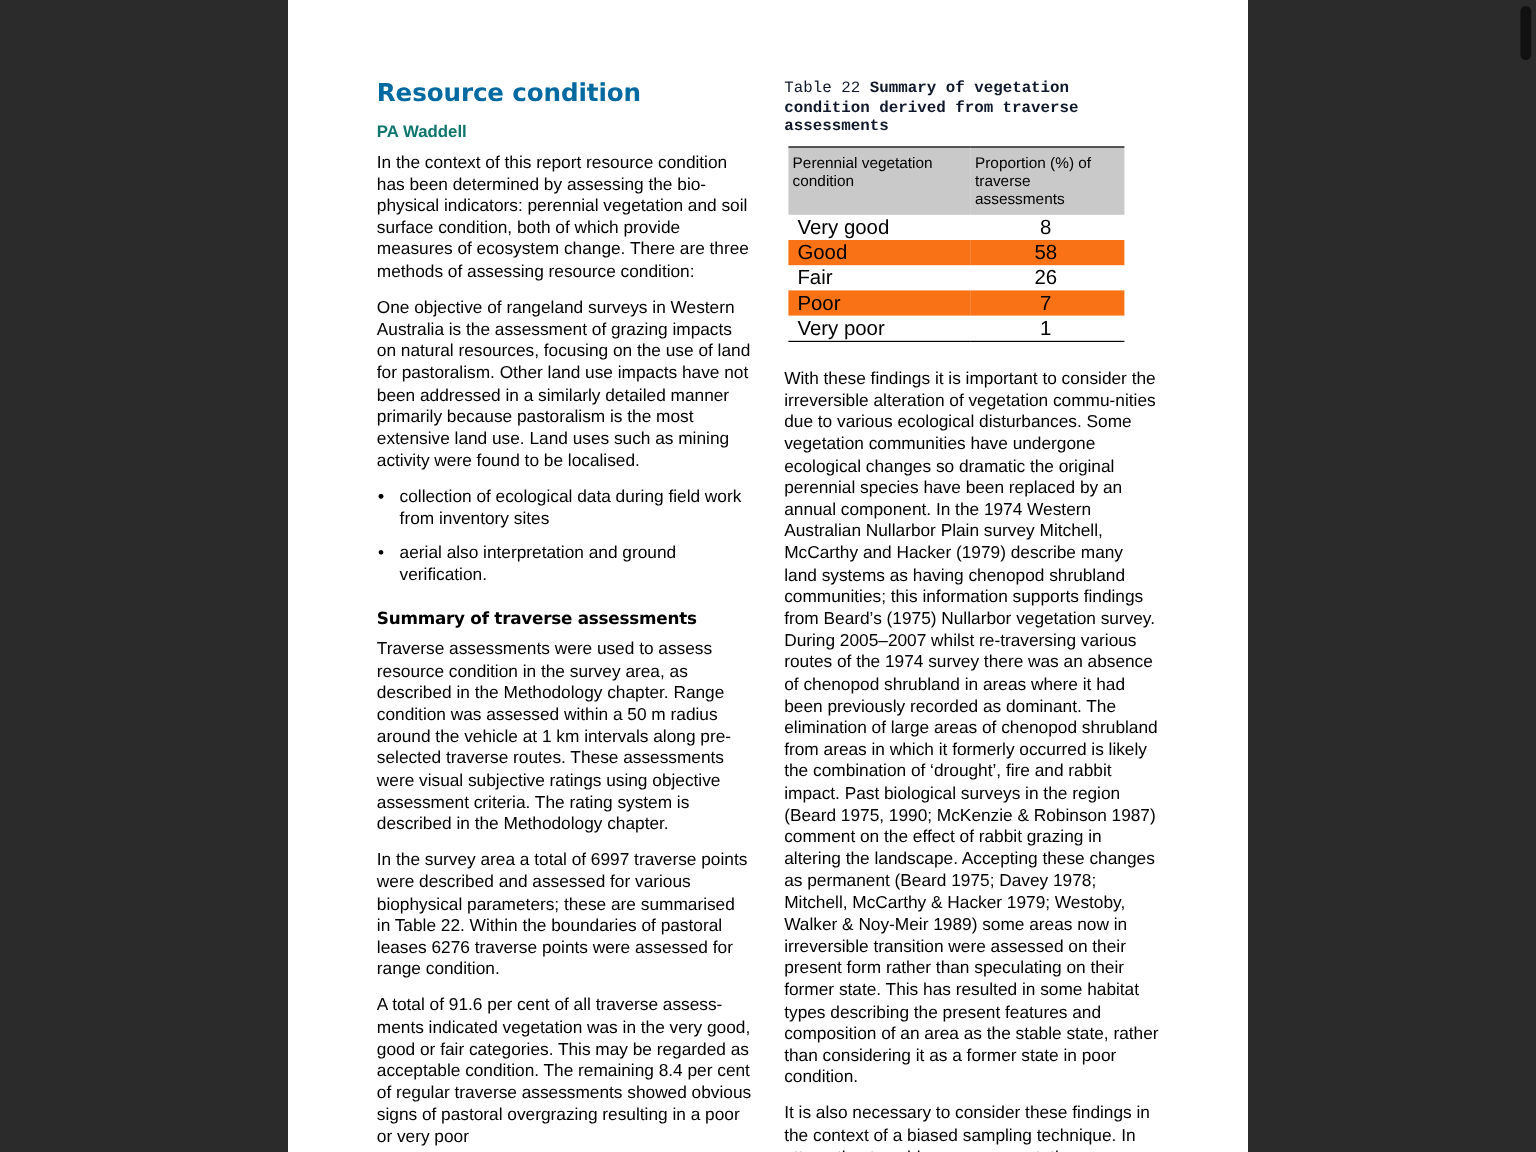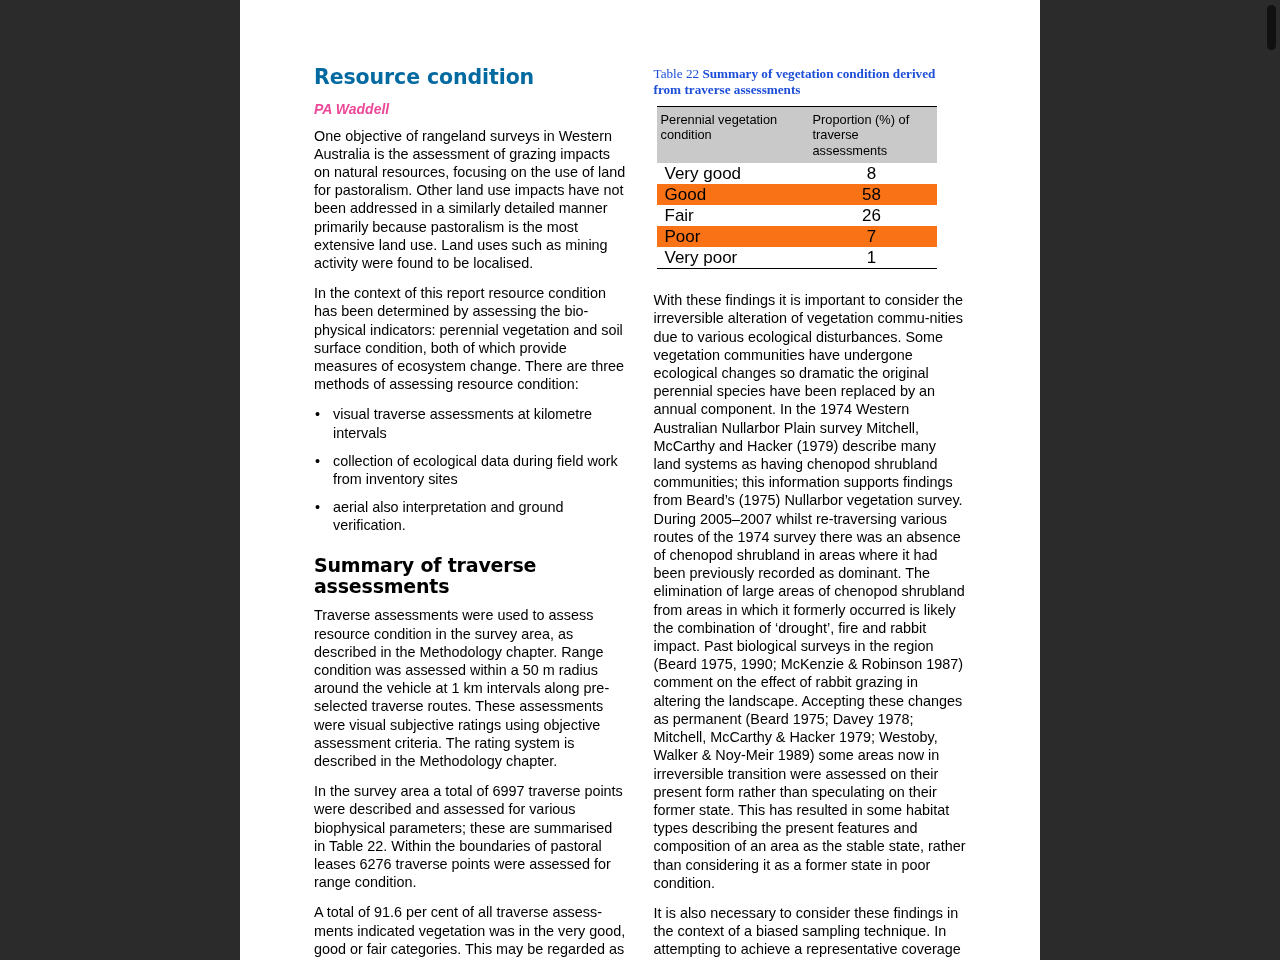--- a/index.html
+++ b/index.html
@@ -47,28 +47,27 @@
     letter-spacing: -0.1px;
     margin: 0 0 11px 0;
     color: #0369a1;
     line-height: 1.15;
   }
 
   .byline {
     font-family: "Liberation Sans", sans-serif;
     font-size: 14px;
     font-weight: bold;
-    font-style: italic;
     margin: 0 0 10px 0;
-    color: #ec4899;
+    color: #0f766e;
   }
 
   h2.sec-title {
     font-family: "DejaVu Sans", sans-serif;
-    font-size: 19px;
+    font-size: 14px;
     font-weight: bold;
     letter-spacing: -0.2px;
     margin: 20px 0 8px 0;
     color: #000;
     line-height: 1.15;
   }
 
   p.body {
     font-family: "Liberation Sans", sans-serif;
     font-size: 14.4px;
@@ -96,25 +95,25 @@
   ul.bullets li:last-child { margin-bottom: 0; }
   ul.bullets li .bullet-dot {
     position: absolute;
     left: 1px; top: 0;
     font-size: 14.4px;
     line-height: 18.2px;
   }
 
   
   .table-caption {
-    font-family: Liberation Serif, serif;
+    font-family: Liberation Mono, monospace;
     font-size: 13.2px;
     line-height: 15.5px;
     margin: 0 0 9px 0;
-    color: #1d4ed8;
+    color: #0f172a;
   }
   .table-caption .cap-num { font-weight: normal; }
   .table-caption .cap-txt { font-weight: bold; }
 
   table.data {
     border-collapse: collapse;
     width: 280px;
     margin: 0 0 0 3px;
     font-family: "Liberation Sans", sans-serif;
   }
@@ -164,28 +163,27 @@
 
   <div id="page">
     <div id="page-body">
 
       <div class="col">
 
         <h1 class="doc-title">Resource condition</h1>
 
         <p class="byline">PA Waddell</p>
 
+        <p class="body">In the context of this report resource condition has been determined by assessing the bio-physical indicators: perennial vegetation and soil surface condition, both of which provide measures of ecosystem change. There are three methods of assessing resource condition:</p>
+
         <p class="body">One objective of rangeland surveys in Western Australia is the assessment of grazing impacts on natural resources, focusing on the use of land for pastoralism. Other land use impacts have not been addressed in a similarly detailed manner primarily because pastoralism is the most extensive land use. Land uses such as mining activity were found to be localised.</p>
-
-        <p class="body">In the context of this report resource condition has been determined by assessing the bio-physical indicators: perennial vegetation and soil surface condition, both of which provide measures of ecosystem change. There are three methods of assessing resource condition:</p>
 
         <ul class="bullets">
           <li>
             <span class="bullet-dot">•</span>
-            <span>visual traverse assessments at kilometre intervals</span>
           </li>
           <li>
             <span class="bullet-dot">•</span>
             <span>collection of ecological data during field work from inventory sites</span>
           </li>
           <li>
             <span class="bullet-dot">•</span>
             <span>aerial also interpretation and ground verification.</span>
           </li>
         </ul>

